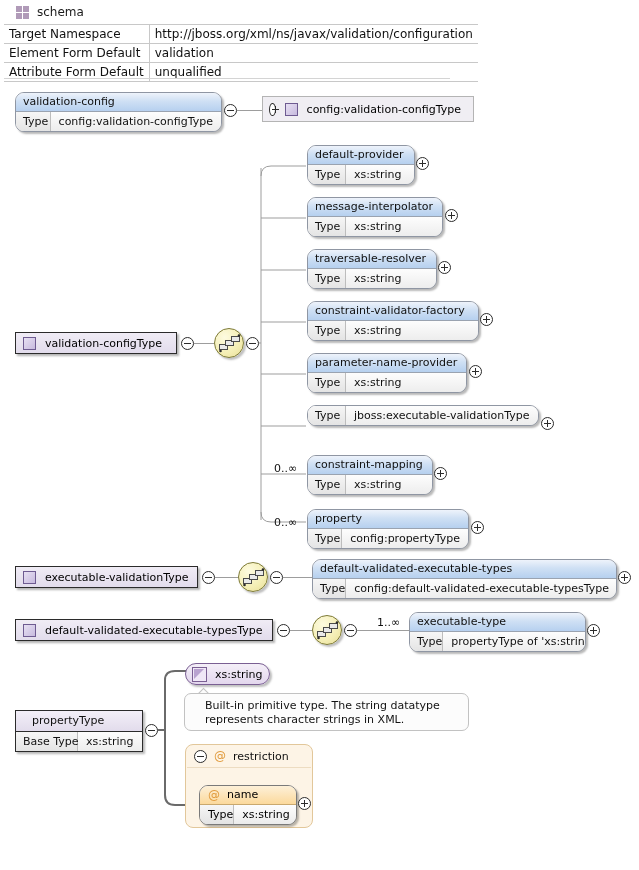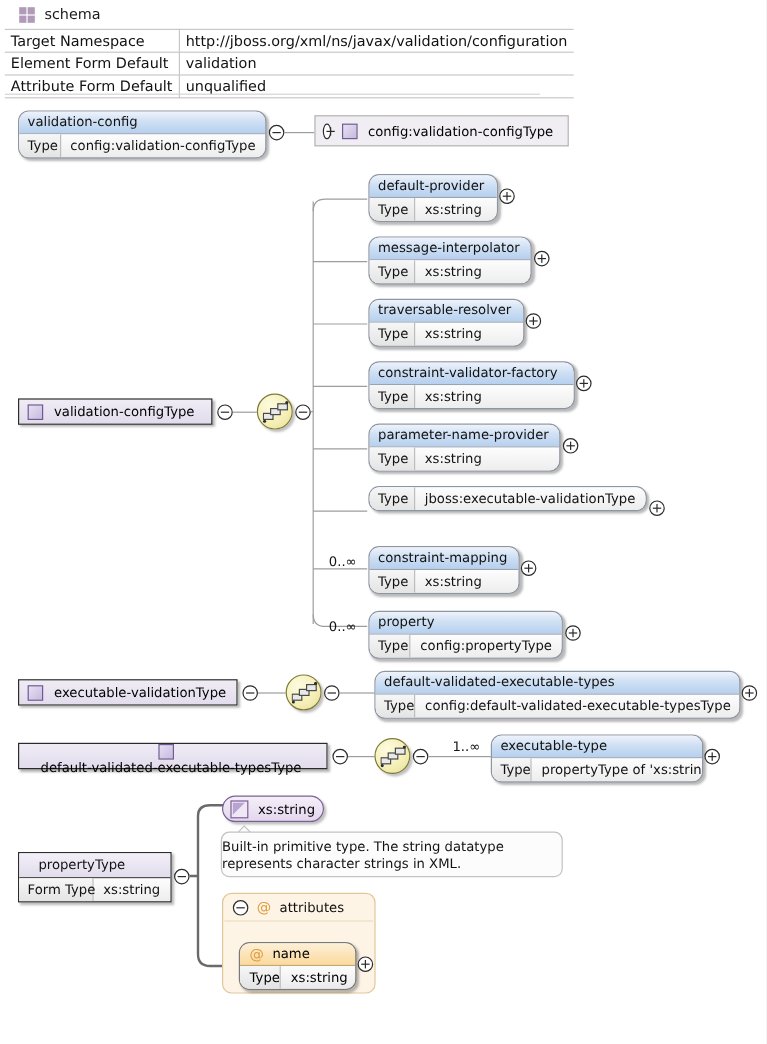--- a/index.html
+++ b/index.html
@@ -193,21 +193,21 @@
 
   
   .docbox {
     position: absolute;
     border: 1px solid #c2c2c2;
     border-radius: 7px;
     background: #fcfcfc;
     font-size: 11px;
     line-height: 14px;
     color: #131313;
-    padding: 5px 0;
+    padding: 5px 20px;
     box-sizing: border-box;
   }
   .doc-tail {
     position: absolute;
     width: 12px; height: 8px;
     overflow: hidden;
   }
   .doc-tail:before {
     content:"";
     position:absolute;
@@ -518,21 +518,21 @@
   <div class="hline" style="left:283px; top:577px; width:29px;"></div>
   <div class="elembox" style="left:312px; top:559px; width:303px;">
     <div class="hdr">default-validated-executable-types</div>
     <div class="typerow">
       <span class="tlabel">Type</span>
       <span class="tvalue">config:default-validated-executable-typesType</span>
     </div>
   </div>
   <div class="toggle plus" style="left:618px; top:571px;"></div>
 
-  <div class="typebox" style="left:15px; top:619px; width:258px;flex-direction:column;">
+  <div class="typebox" style="left:15px; top:619px; width:258px;">
     <span class="sq"></span>
     <span>default-validated-executable-typesType</span>
   </div>
   <div class="toggle" style="left:277px; top:624px;"></div>
   <div class="hline" style="left:290px; top:630px; width:22px;"></div>
   <div class="seqnode" style="left:312px; top:615px;">
     <svg width="22" height="20" viewBox="0 0 22 20">
       <rect x="0.5" y="10.5" width="8" height="5" fill="#e9e9e9" stroke="#4a4a4a"></rect>
       <rect x="6.5" y="6.5" width="8" height="5" fill="#e9e9e9" stroke="#4a4a4a"></rect>
       <rect x="12.5" y="2.5" width="8" height="5" fill="#e9e9e9" stroke="#4a4a4a"></rect>
@@ -551,21 +551,21 @@
     </div>
   </div>
   <div class="toggle plus" style="left:587px; top:624px;"></div>
 
   <div class="elembox" style="left:15px; top:710px; width:126px; border-color:#2b2b2b; border-radius:0;">
     <div class="hdr" style="background:linear-gradient(to bottom,#f3eff8 0%,#e2dcec 100%); border-bottom:1px solid #2b2b2b; display:flex; align-items:center; gap:9px; height:20px;">
       <span class="sq" style="margin:0;"></span>
       <span>propertyType</span>
     </div>
     <div class="typerow">
-      <span class="tlabel" style="width:62px;">Form Type</span>
+      <span class="tlabel" style="width:62px;">Base Type</span>
       <span class="tvalue">xs:string</span>
     </div>
   </div>
   <div class="toggle" style="left:145px; top:724px;"></div>
 
   <svg class="branch" style="left:157px; top:660px;" width="60" height="160">
     <path d="M1,70 L8,70" stroke="#6a6a6a" stroke-width="2" fill="none"></path>
     <path d="M8,70 L8,20 Q8,11 18,11 L40,11" stroke="#6a6a6a" stroke-width="2" fill="none"></path>
     <path d="M8,70 L8,135 Q8,145 18,145 L42,145" stroke="#6a6a6a" stroke-width="2" fill="none"></path>
   </svg>
@@ -575,21 +575,21 @@
     <span>xs:string</span>
   </div>
 
   <div class="doc-tail" style="left:198px; top:687px;"></div>
   <div class="docbox" style="left:184px; top:693px; width:285px; height:38px;">Built-in primitive type. The string datatype represents character strings in XML.</div>
 
   <div class="attrbox" style="left:185px; top:744px; width:128px; height:84px;">
     <div class="attr-head">
       <span class="toggle" style="position:relative; left:0; top:0;"></span>
       <span class="at-sym">@</span>
-      <span>attributes</span>
+      <span>restriction</span>
     </div>
     <div class="attr-rule"></div>
   </div>
   <div class="attrelem" style="left:199px; top:785px; width:96px;">
     <div class="hdr">
       <span class="at-sym">@</span>
       <span>name</span>
     </div>
     <div class="typerow">
       <span class="tlabel">Type</span>

